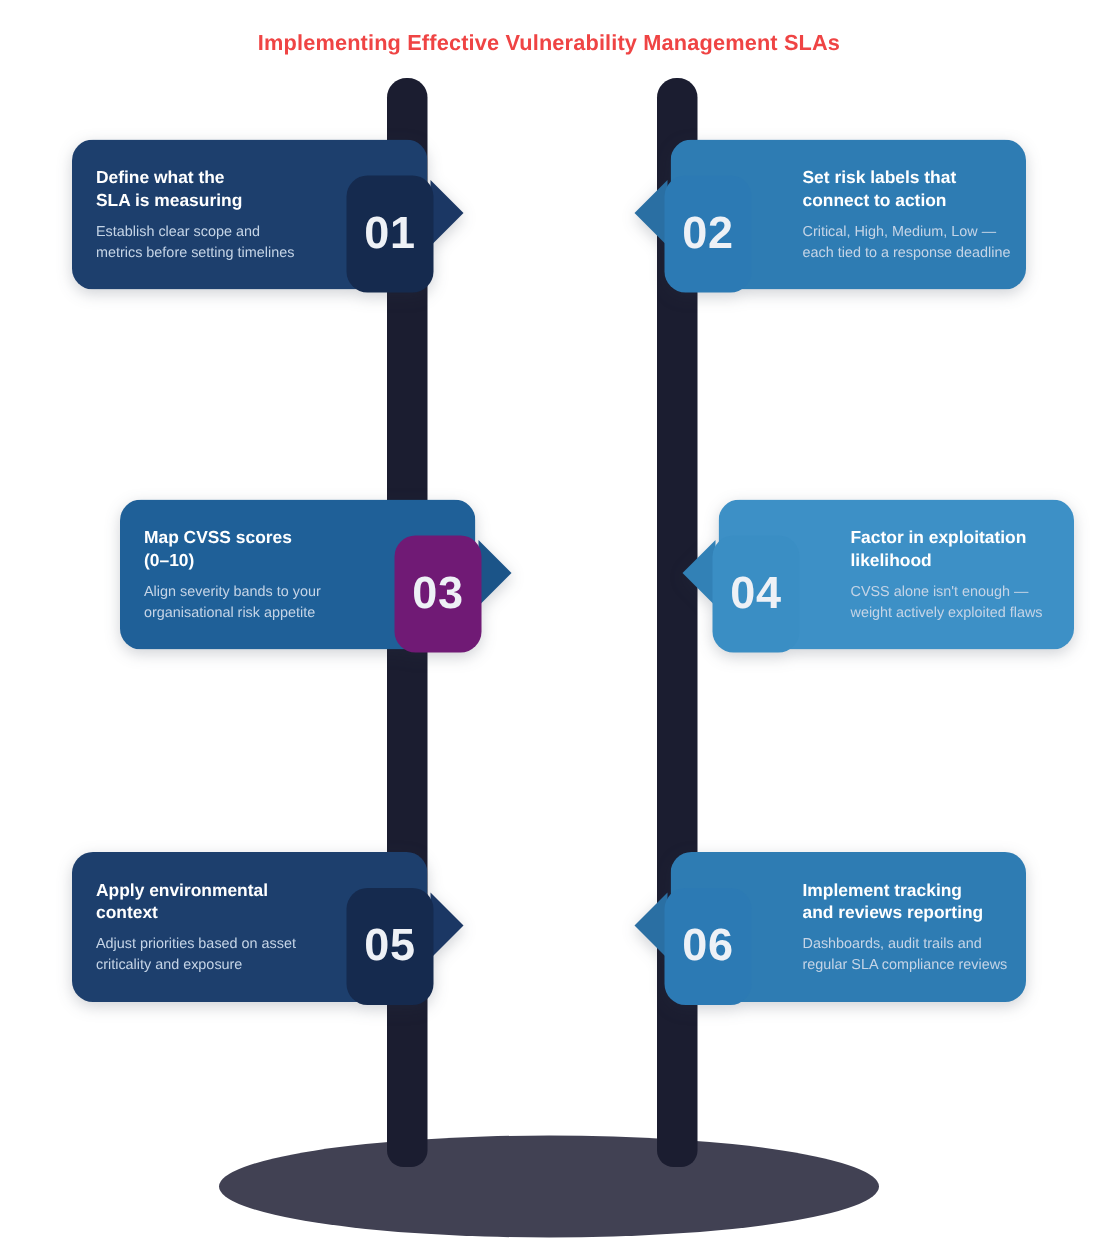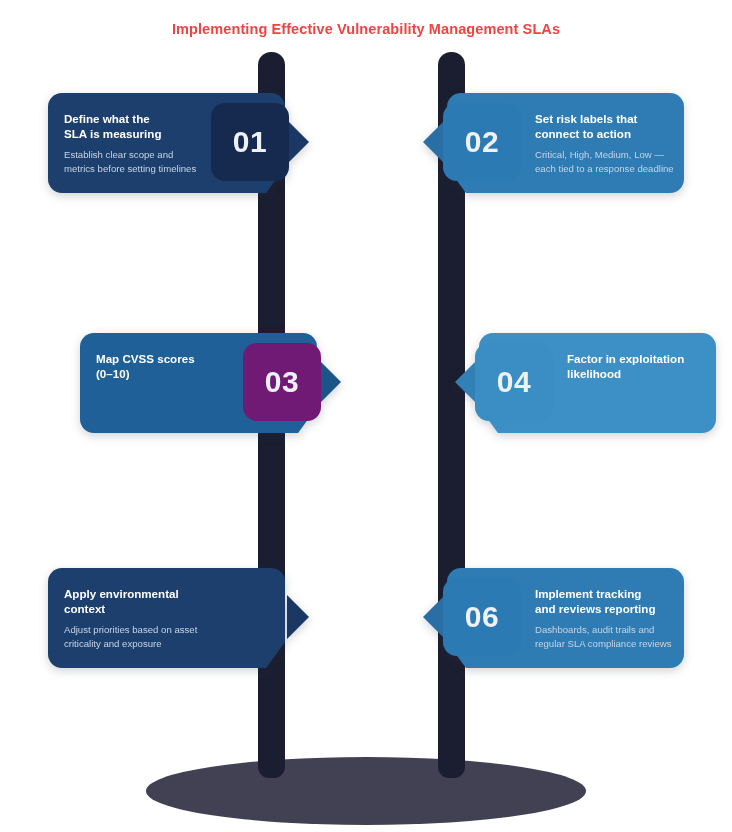--- a/index.html
+++ b/index.html
@@ -87,22 +87,22 @@
   .side-left .card-body {
     clip-path: polygon(0 0, 100% 0, 100% 74%, 92% 100%, 0 100%);
   }
   .side-right .card-body {
     clip-path: polygon(0 0, 100% 0, 100% 100%, 8% 100%, 0 74%);
   }
 
   
   .num-block {
     position: absolute;
-    top: 10px;
-    width: 78px;
+    top: 24px;
+    width: 58px;
     height: 78px;
     border-radius: 14px;
     display: flex;
     align-items: center;
     justify-content: center;
     font-size: 30px;
     font-weight: bold;
     color: #eef1f6;
     letter-spacing: 0.5px;
   }
@@ -192,45 +192,50 @@
     </div>
   </div>
 
   <div class="row r2">
     <div class="card side-left">
       <div class="arrow" style="border-left-color: rgb(27, 84, 136);"></div>
       <div class="card-body" style="background: rgb(31, 96, 152);"></div>
       <div class="text-wrap">
         <p class="card-title">Map CVSS scores
 (0–10)</p>
+        <p class="card-sub">Align severity bands to your
+organisational risk appetite</p>
       </div>
       <div class="num-block" style="background: #701a75;">03</div>
     </div>
 
     <div class="card side-right">
       <div class="arrow" style="border-right-color: rgb(50, 129, 182);"></div>
       <div class="card-body" style="background: rgb(61, 144, 198);"></div>
       <div class="text-wrap">
         <p class="card-title">Factor in exploitation
 likelihood</p>
+        <p class="card-sub">CVSS alone isn't enough —
+weight actively exploited flaws</p>
       </div>
       <div class="num-block" style="background: rgb(58, 142, 196);">04</div>
     </div>
   </div>
 
   <div class="row r3">
     <div class="card side-left">
       <div class="arrow" style="border-left-color: rgb(27, 55, 100);"></div>
       <div class="card-body" style="background: rgb(29, 63, 109);"></div>
       <div class="text-wrap">
         <p class="card-title">Apply environmental
 context</p>
         <p class="card-sub">Adjust priorities based on asset
 criticality and exposure</p>
       </div>
+      <div class="num-block" style="background: rgb(21, 42, 78);">05</div>
     </div>
 
     <div class="card side-right">
       <div class="arrow" style="border-right-color: rgb(42, 111, 163);"></div>
       <div class="card-body" style="background: rgb(46, 124, 179);"></div>
       <div class="text-wrap">
         <p class="card-title">Implement tracking
 and reviews reporting</p>
         <p class="card-sub">Dashboards, audit trails and
 regular SLA compliance reviews</p>

